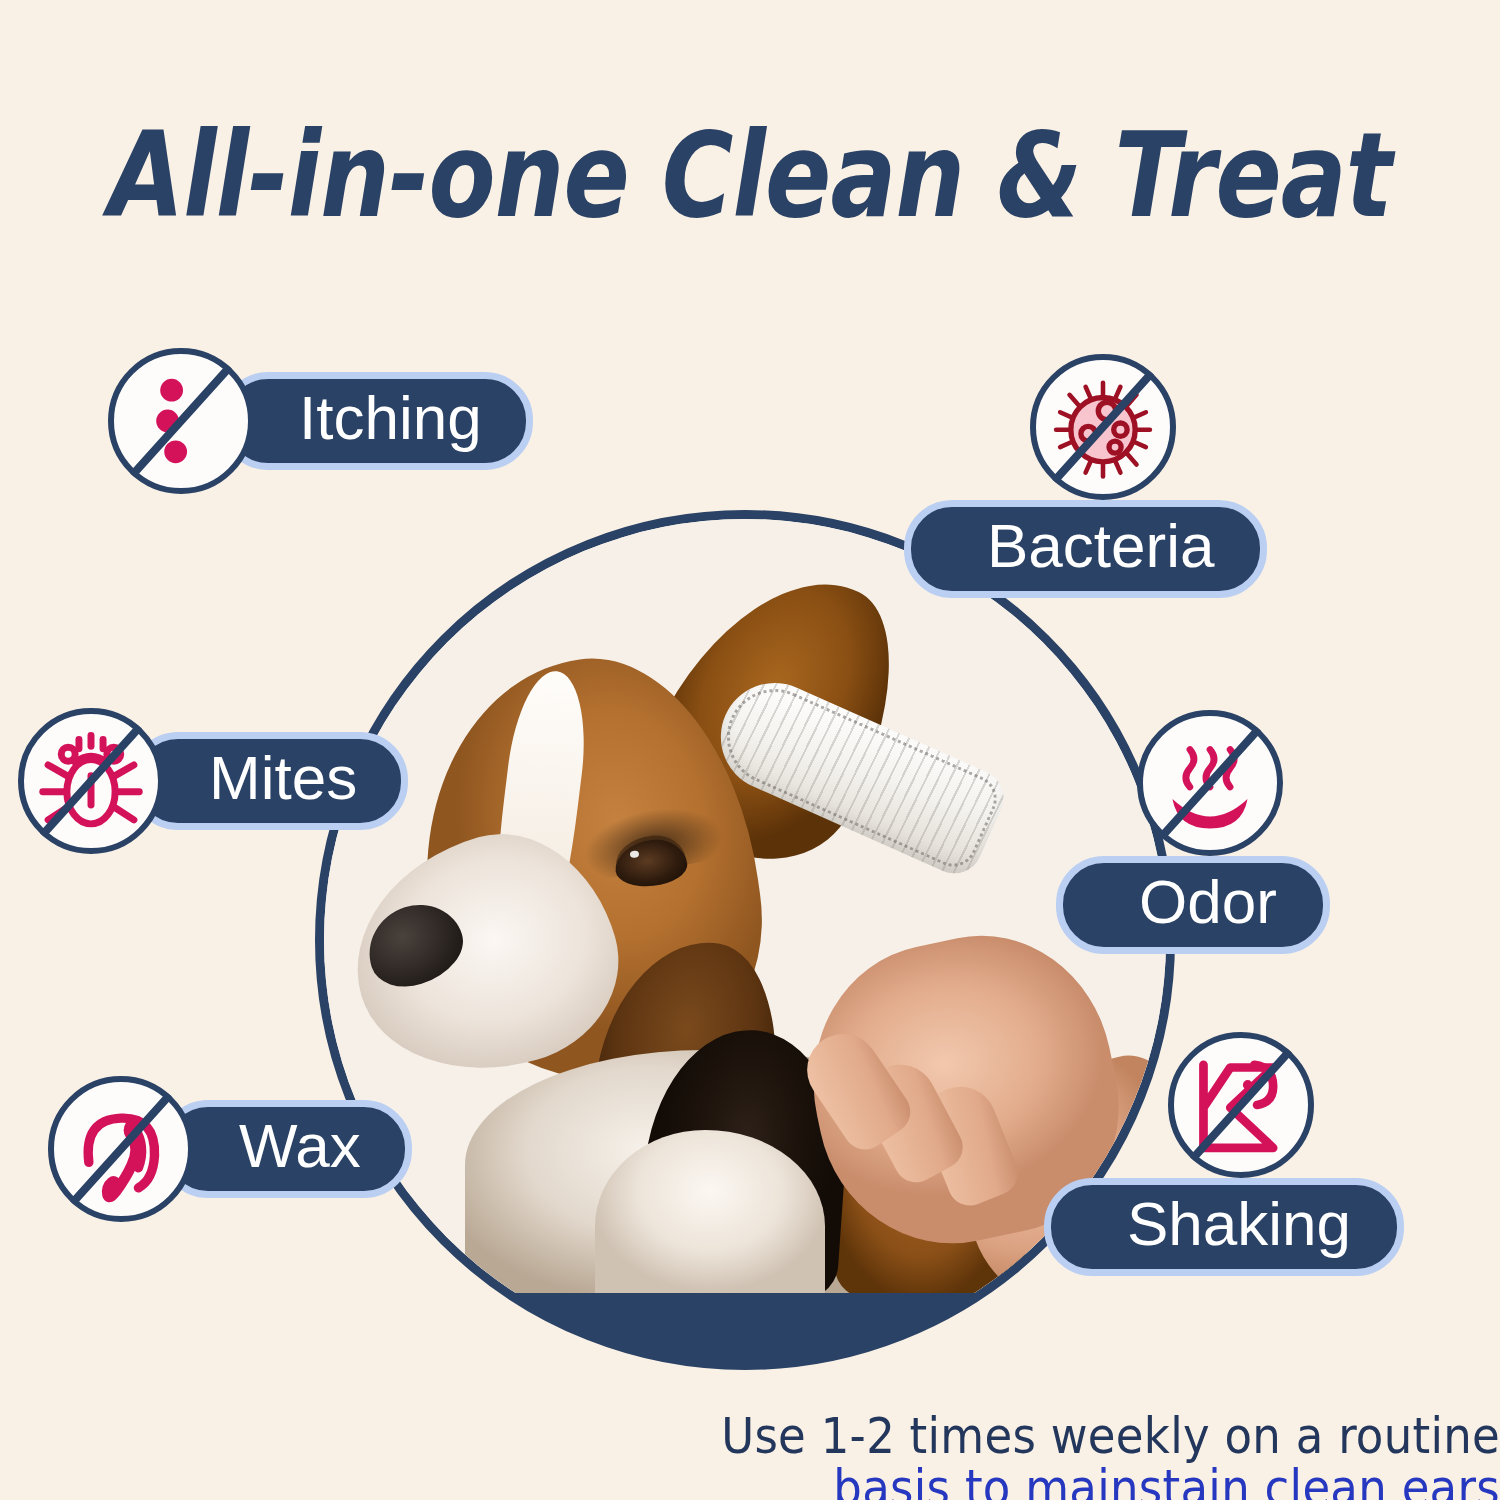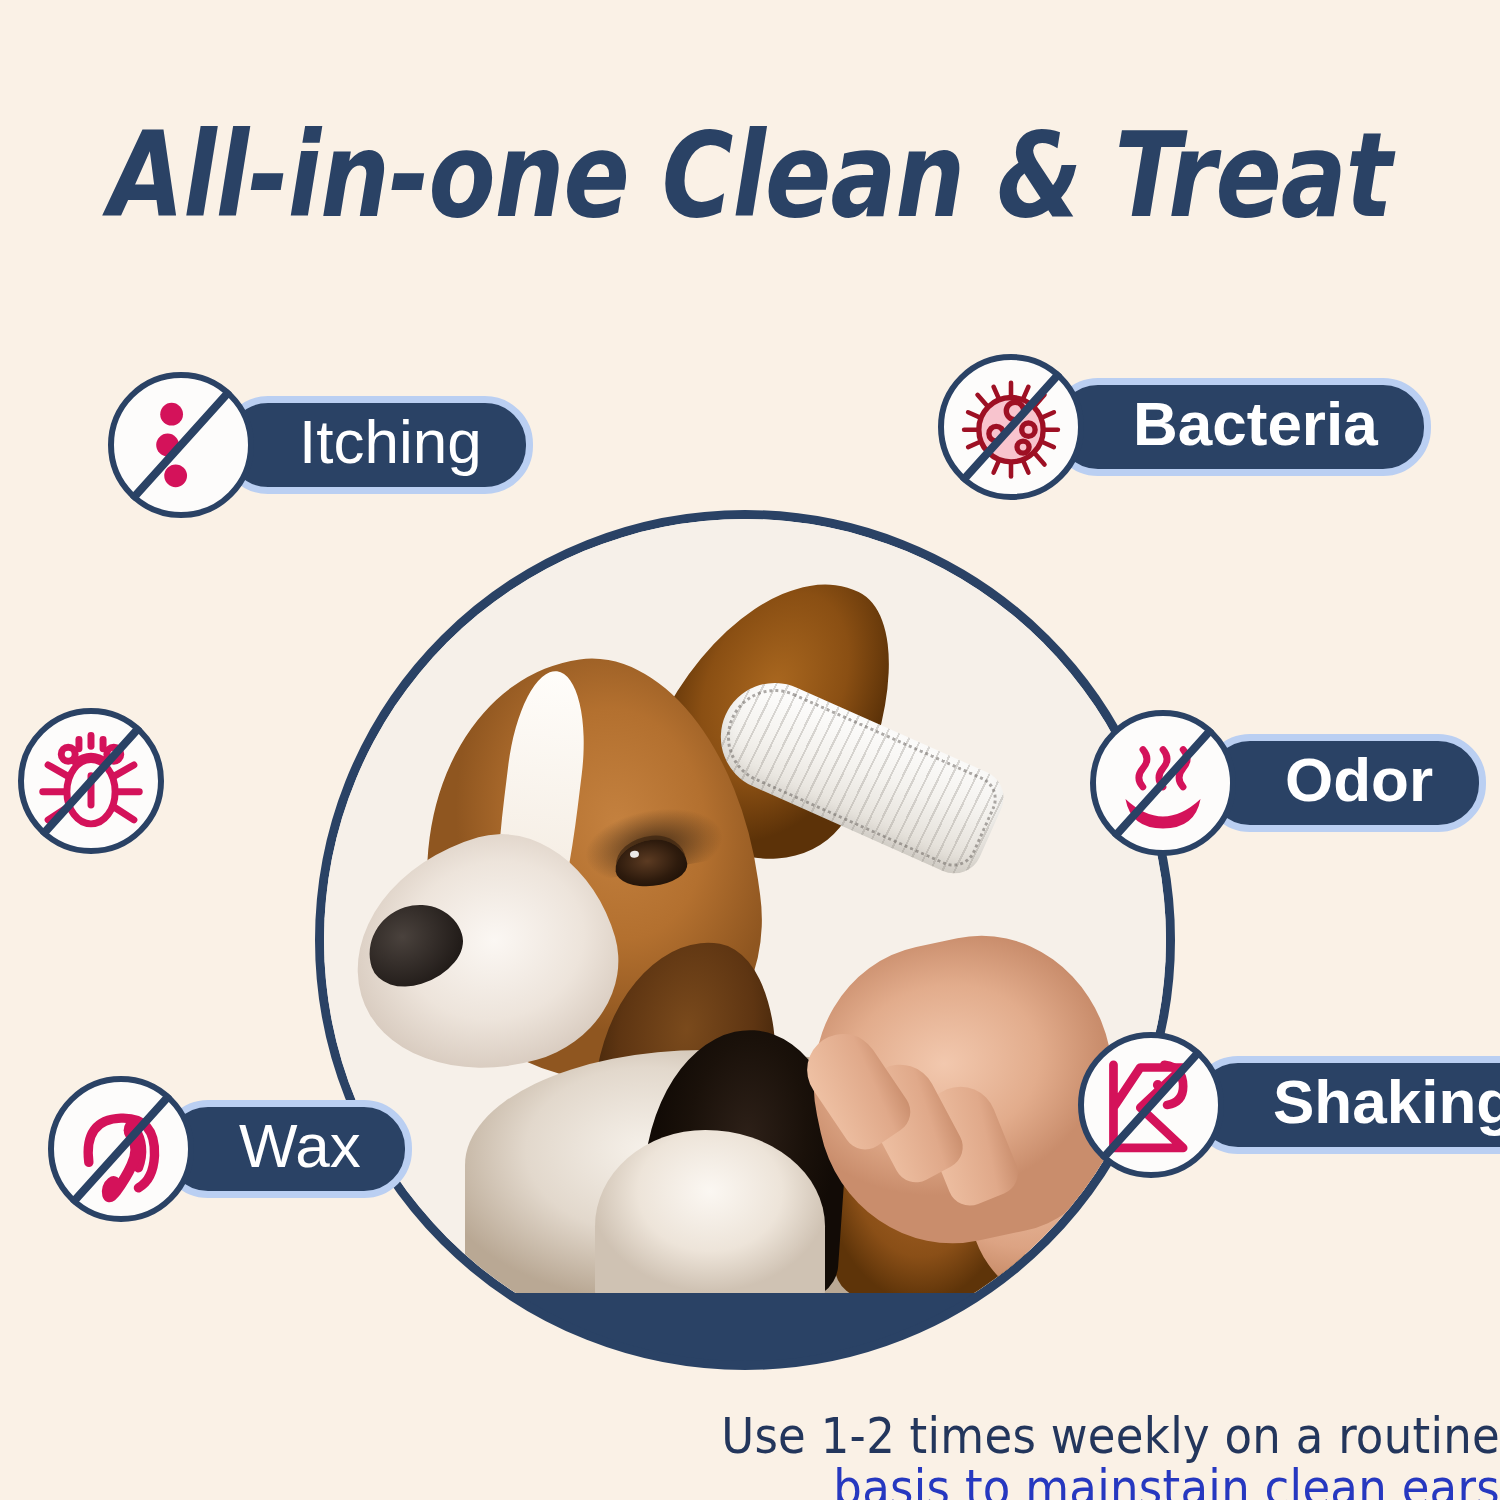--- a/index.html
+++ b/index.html
@@ -164,21 +164,21 @@
     opacity:.85;
   }
   .wipe-stitch{
     position:absolute;left:6px;top:6px;right:6px;bottom:6px;
     border:3px dotted rgba(110,105,100,.55);
     border-radius:52px 26px 26px 52px;
   }
 
   
   .badge{position:absolute;display:flex;align-items:center;z-index:4;}
-  .badge.right{flex-direction:row;font-weight:bold;}
+  .badge.right{flex-direction:column;}
   .circle-ic{
     position:relative;
     width:146px;height:146px;border-radius:50%;
     background:#FDFCFB;
     border:6px solid #2A4265;
     box-sizing:border-box;
     z-index:3;
     flex:0 0 auto;
   }
   .slash{
@@ -201,21 +201,21 @@
     font-size:62px;
     line-height:1;
     z-index:2;
     white-space:nowrap;
   }
   .pill.lbl-left{ margin-left:-34px; padding-left:72px; padding-right:44px; }
   .pill.lbl-right{ margin-left:-34px; padding-left:76px; padding-right:46px; }
   .pill span{position:relative;top:-3px;}
 
   
-  #badge-itching {left:108px; top:324px;}
+  #badge-itching {left:108px; top:300px;}
   #badge-mites   {left:18px;  top:660px;}
   #badge-wax     {left:48px;  top:1028px;}
   #badge-bacteria{left:938px; top:306px;}
   #badge-odor    {left:1090px;top:662px;}
   #badge-shaking {left:1078px;top:984px;}
 
   
   .caption{
     position:absolute;left:0;top:1362px;width:1500px;text-align:right;z-index:5;
     font-family:"DejaVu Sans Condensed","Liberation Sans Narrow","Liberation Sans",sans-serif;
@@ -289,20 +289,23 @@
             <path d="M30 58 L14 58"></path>
             <path d="M32 70 L18 79"></path>
           <path d="M68 46 L82 38"></path>
             <path d="M70 58 L86 58"></path>
             <path d="M68 70 L82 79"></path>
           <path d="M50 46 v22"></path>
         </g>
       </svg>
       <div class="slash"></div>
     </div>
+    <div class="pill lbl-left">
+      <span>Mites</span>
+    </div>
   </div>
 
   <div class="badge" id="badge-wax">
     <div class="circle-ic">
       <svg class="ic-svg" viewBox="0 0 100 100">
         <g fill="none" stroke="#D4125A" stroke-linecap="round">
           <path d="M26 60 q-4 -32 24 -33 q26 -1 25 28 q-1 18 -12 24" stroke-width="7"></path>
           <path d="M60 34 q9 14 3 30" stroke-width="7"></path>
         </g>
         <path d="M58 40 q6 10 0 22 q-4 9 -12 20" fill="none" stroke="#D4125A" stroke-width="8" stroke-linecap="round"></path>

